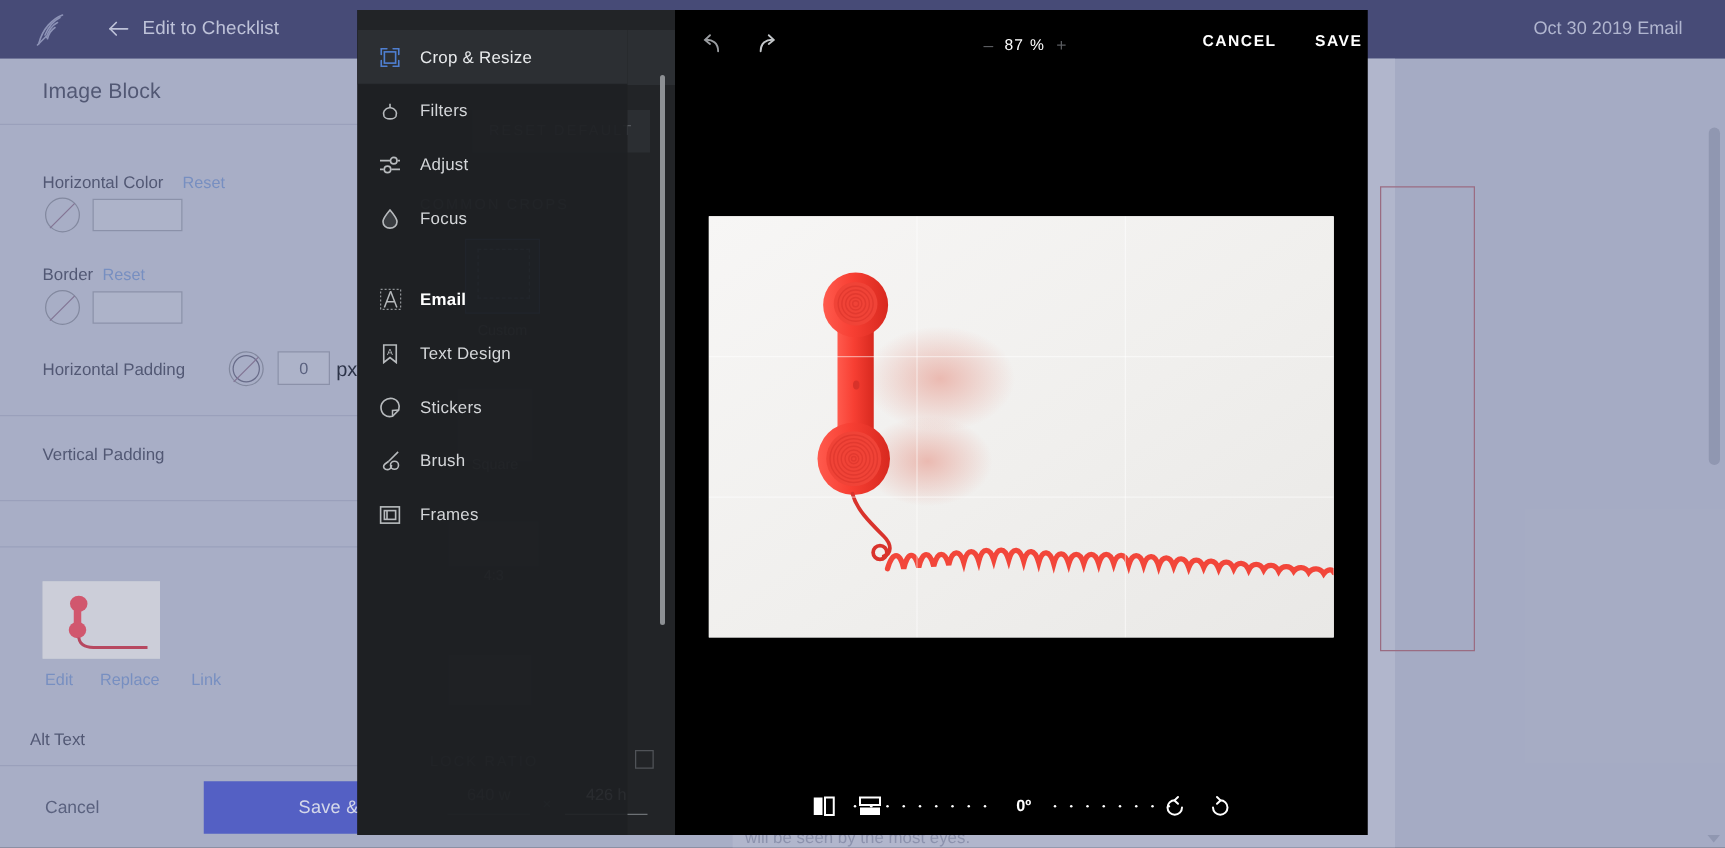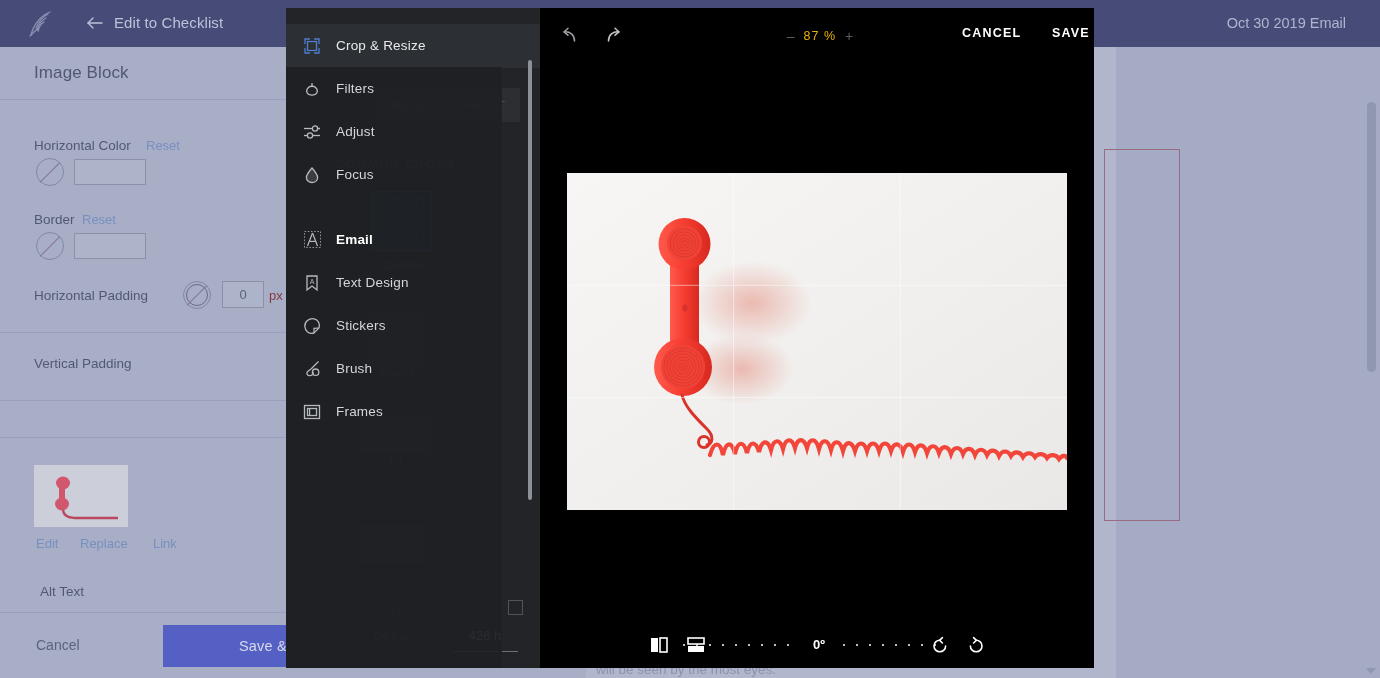--- a/index.html
+++ b/index.html
@@ -64,21 +64,21 @@
   }
   .color-input {
     position: absolute; width: 72px; height: 26px;
     border: 1px solid #888fa6; background: #b4bacf;
   }
   .num-input {
     position: absolute; width: 42px; height: 27px;
     border: 1px solid #888fa6; background: #b4bacf;
     font-size: 13px; color: #4a5270; text-align: center; line-height: 25px;
   }
-  .unit-label { position: absolute; font-size: 13px; color: #7f1d1d; }
+  .unit-label { position: absolute; font-size: 16px; color: #0f172a; }
 
   .img-thumb {
     position: absolute; left: 34px; top: 418px; width: 94px; height: 62px;
     background: #d8d9e0; overflow: hidden;
   }
   .thumb-inner { position: absolute; inset: 0; }
   .link-row { position: absolute; font-size: 13px; color: #6f8cc4; }
 
   .btn-save-close {
     position: absolute; left: 163px; top: 578px; width: 242px; height: 42px;
@@ -207,21 +207,21 @@
   }
   .stage-topbar { position: absolute; left: 0; top: 0; width: 554px; height: 52px; }
   .icon-btn {
     position: absolute; display: flex; align-items: center; justify-content: center;
   }
   .zoom-ctl {
     position: absolute; left: 225px; top: 18px; width: 110px; height: 20px;
     display: flex; align-items: center; justify-content: center; gap: 9px;
   }
   .zoom-pm { font-size: 14px; color: #5a5c60; }
-  .zoom-val { font-size: 12.5px; color: #eab308; letter-spacing: 1px; }
+  .zoom-val { font-size: 12.5px; color: #ffffff; letter-spacing: 1px; }
   .topbar-btn {
     position: absolute; top: 18px; font-size: 12.5px; color: #fff;
     letter-spacing: 1.2px; font-weight: bold;
   }
 
   .canvas-wrap {
     position: absolute; left: 27px; top: 165px; width: 500px; height: 337px;
     background: #fff; overflow: hidden;
   }
   .photo { position: absolute; inset: 0; background: #f2f1ef; }
@@ -298,21 +298,21 @@
           <ellipse cx="28" cy="39" rx="7" ry="6.5" fill="#e2455a"></ellipse>
           <rect x="25" y="18" width="6" height="22" fill="#e2455a"></rect>
           <path d="M29 45 C30 52, 36 53, 44 53 L84 53" stroke="#c03148" stroke-width="2.4" fill="none"></path>
         </svg>
       </div>
     </div>
     <div class="link-row" style="left:36px; top:489px">Edit</div>
     <div class="link-row" style="left:80px; top:489px">Replace</div>
     <div class="link-row" style="left:153px; top:489px">Link</div>
 
-    <div class="sb-row-label" style="left:40px; top:537px">Alt Text</div>
+    <div class="sb-row-label" style="left:24px; top:537px">Alt Text</div>
     <div class="sb-divider" style="top:565px"></div>
     <div class="btn-cancel-side">Cancel</div>
     <div class="btn-save-close">Save &amp; Close</div>
   </div>
 
   <div class="email-canvas">
     <div class="email-sheet"></div>
     <div class="email-block-selected"></div>
     <div class="email-text-line">will be seen by the most eyes.</div>
     <div class="page-scrollbar"></div>

